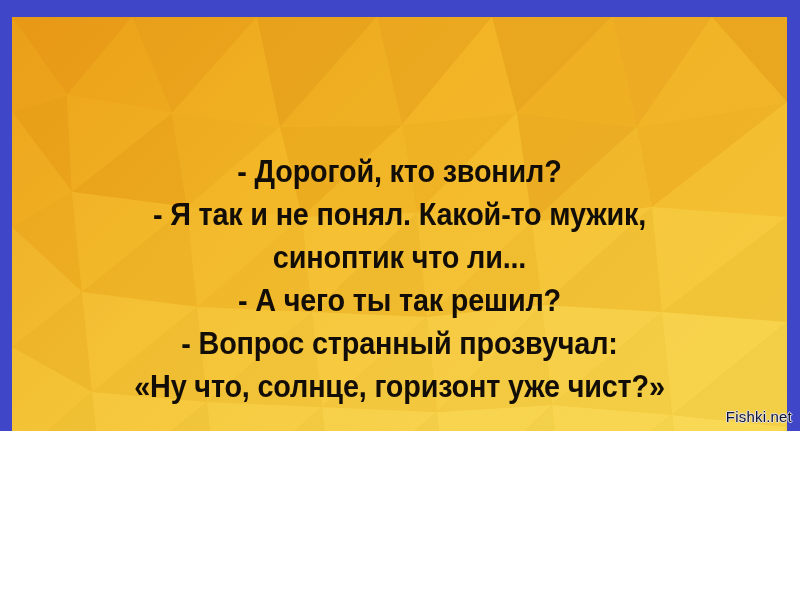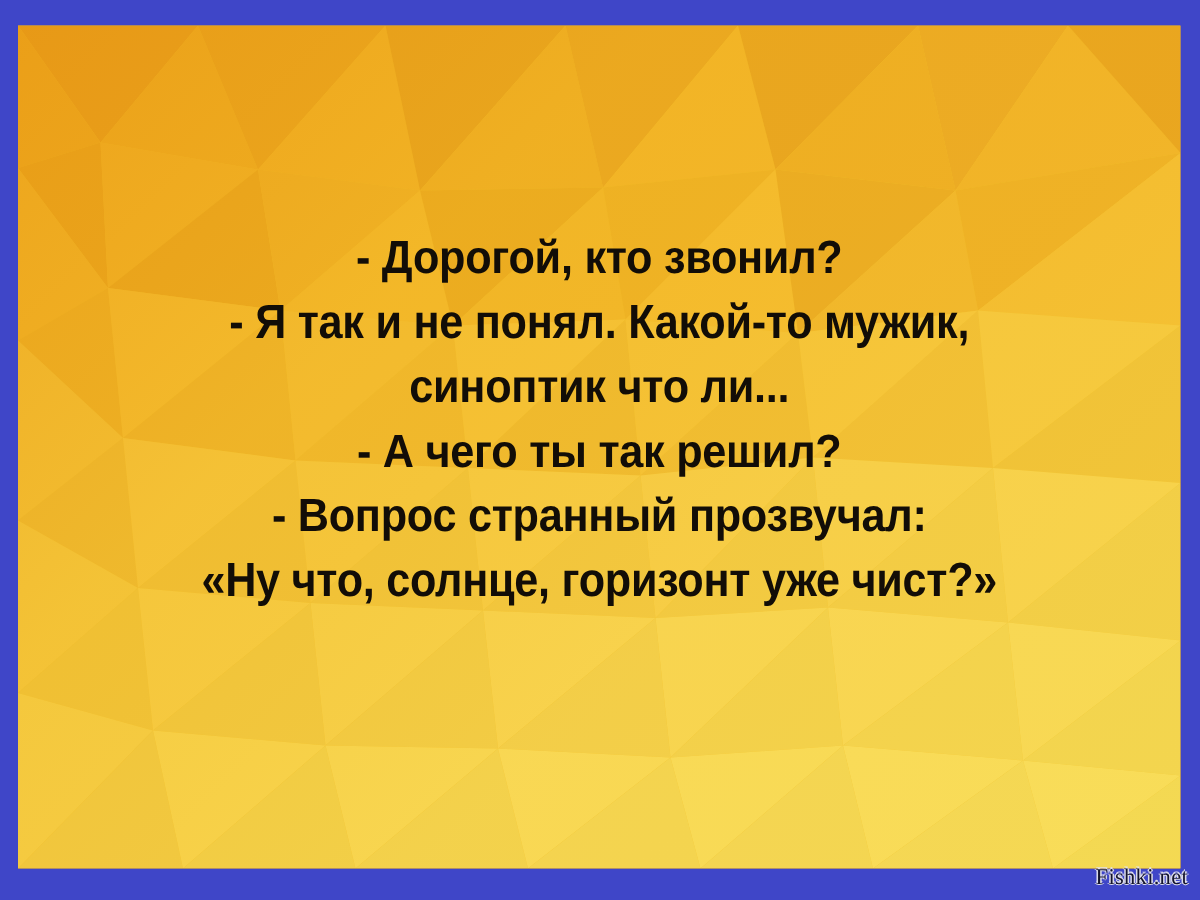--- a/index.html
+++ b/index.html
@@ -7,21 +7,21 @@
     padding: 0;
     background: #ffffff;
   }
   body {
     font-family: "Liberation Sans", sans-serif;
   }
 
   #meme-card {
     position: relative;
     width: 800px;
-    height: 600px;
+    height: 431px;
     overflow: hidden;
     background: #3f46c8;
     box-sizing: border-box;
   }
 
   
   #frame {
     position: absolute;
     left: 0; top: 0;
     width: 800px;
@@ -83,21 +83,21 @@
   }
   #caption .ln.wide {
     font-size: 32px;
     transform: scaleX(0.90);
   }
 
   #watermark {
     position: absolute;
     right: 8px;
     bottom: 6px;
-    font-family: Liberation Serif, serif;
+    font-family: Liberation Sans, sans-serif;
     font-size: 15px;
     font-weight: normal;
     color: #14142e;
     letter-spacing: 0.2px;
     text-shadow:
        1px 0 0 rgba(225,225,235,0.95),
       -1px 0 0 rgba(225,225,235,0.95),
        0 1px 0 rgba(225,225,235,0.95),
        0 -1px 0 rgba(225,225,235,0.95);
     z-index: 5;

